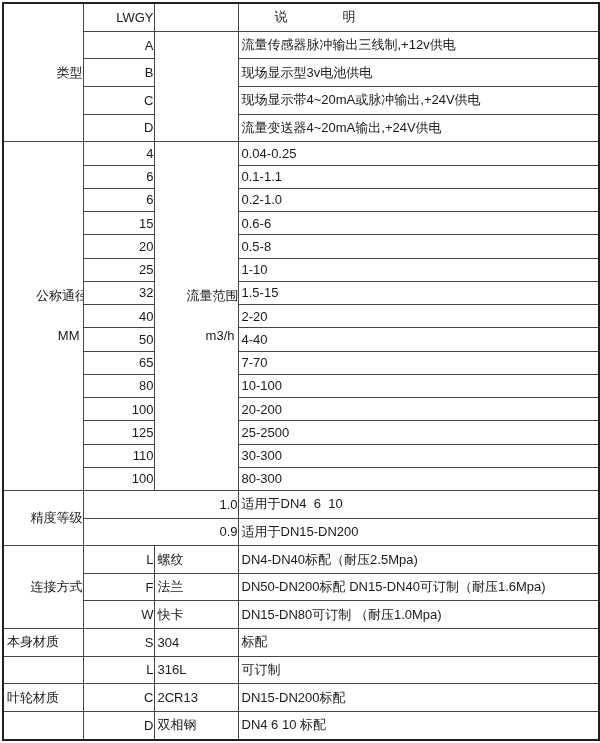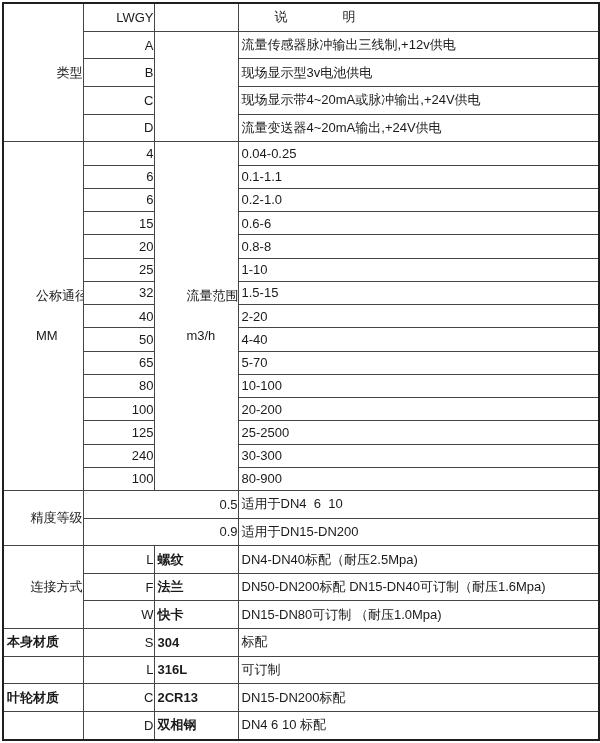--- a/index.html
+++ b/index.html
@@ -23,23 +23,23 @@
   td {
     border: 1px solid #454545;
     font-size: 13px;
     color: #1a1a1a;
     padding: 0 3px;
     overflow: hidden;
     vertical-align: middle;
     white-space: pre;
   }
   td.center { text-align: right; padding: 0; }
-  td.left   { text-align: left; font-weight: bold; }
+  td.left   { text-align: left; }
   td.desc   { text-align: left; }
-  .two-line { text-align: left; line-height: 20px; }
+  .two-line { text-align: right; line-height: 20px; }
   td.shuoming { letter-spacing: 55px; padding-left: 36px; }
 </style>
 </head>
 <body>
 
 <table class="spec">
   <colgroup>
     <col style="width:80px">
     <col style="width:71px">
     <col style="width:84px">
@@ -94,66 +94,66 @@
   <tr>
     <td class="center">6</td>
     <td class="desc">0.2-1.0</td>
   </tr>
   <tr>
     <td class="center">15</td>
     <td class="desc">0.6-6</td>
   </tr>
   <tr>
     <td class="center">20</td>
-    <td class="desc">0.8-8</td>
+    <td class="desc">0.5-8</td>
   </tr>
   <tr>
     <td class="center">25</td>
     <td class="desc">1-10</td>
   </tr>
   <tr>
     <td class="center">32</td>
     <td class="desc">1.5-15</td>
   </tr>
   <tr>
     <td class="center">40</td>
     <td class="desc">2-20</td>
   </tr>
   <tr>
     <td class="center">50</td>
     <td class="desc">4-40</td>
   </tr>
   <tr>
     <td class="center">65</td>
-    <td class="desc">5-70</td>
+    <td class="desc">7-70</td>
   </tr>
   <tr>
     <td class="center">80</td>
     <td class="desc">10-100</td>
   </tr>
   <tr>
     <td class="center">100</td>
     <td class="desc">20-200</td>
   </tr>
   <tr>
     <td class="center">125</td>
     <td class="desc">25-2500</td>
   </tr>
   <tr>
-    <td class="center">240</td>
+    <td class="center">110</td>
     <td class="desc">30-300</td>
   </tr>
   <tr>
     <td class="center">100</td>
-    <td class="desc">80-900</td>
+    <td class="desc">80-300</td>
   </tr>
 
   <tr>
     <td class="center" rowspan="2">精度等级</td>
-    <td class="center" colspan="2">0.5</td>
+    <td class="center" colspan="2">1.0</td>
     <td class="desc">适用于DN4  6  10</td>
   </tr>
   <tr>
     <td class="center" colspan="2">0.9</td>
     <td class="desc">适用于DN15-DN200</td>
   </tr>
 
   <tr>
     <td class="center" rowspan="3">连接方式</td>
     <td class="center">L</td>

